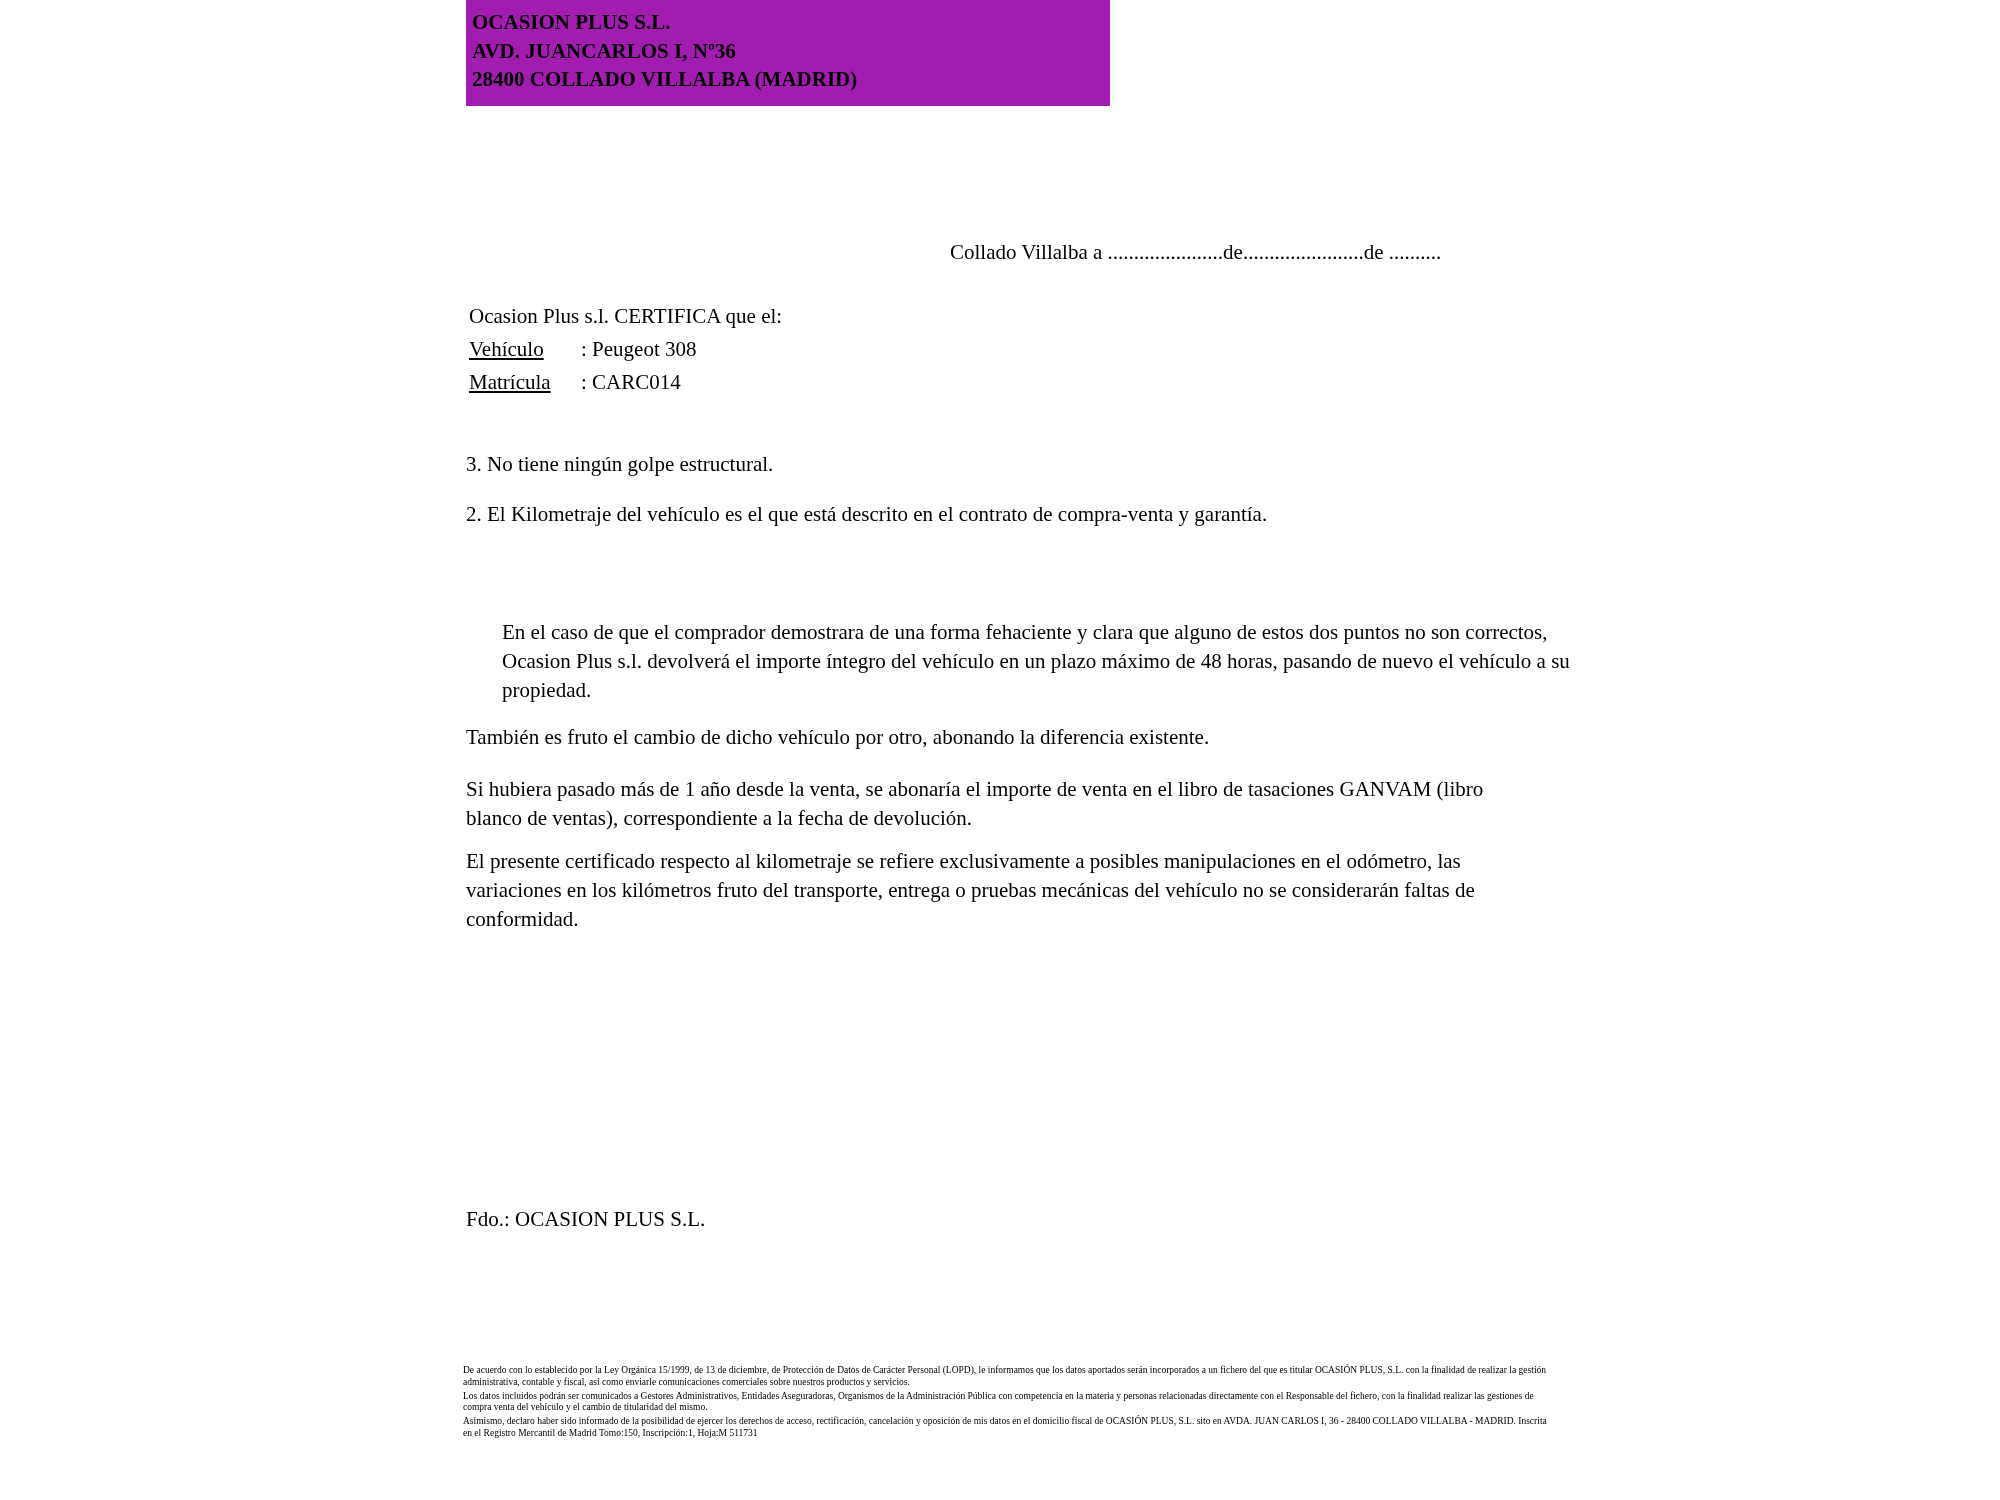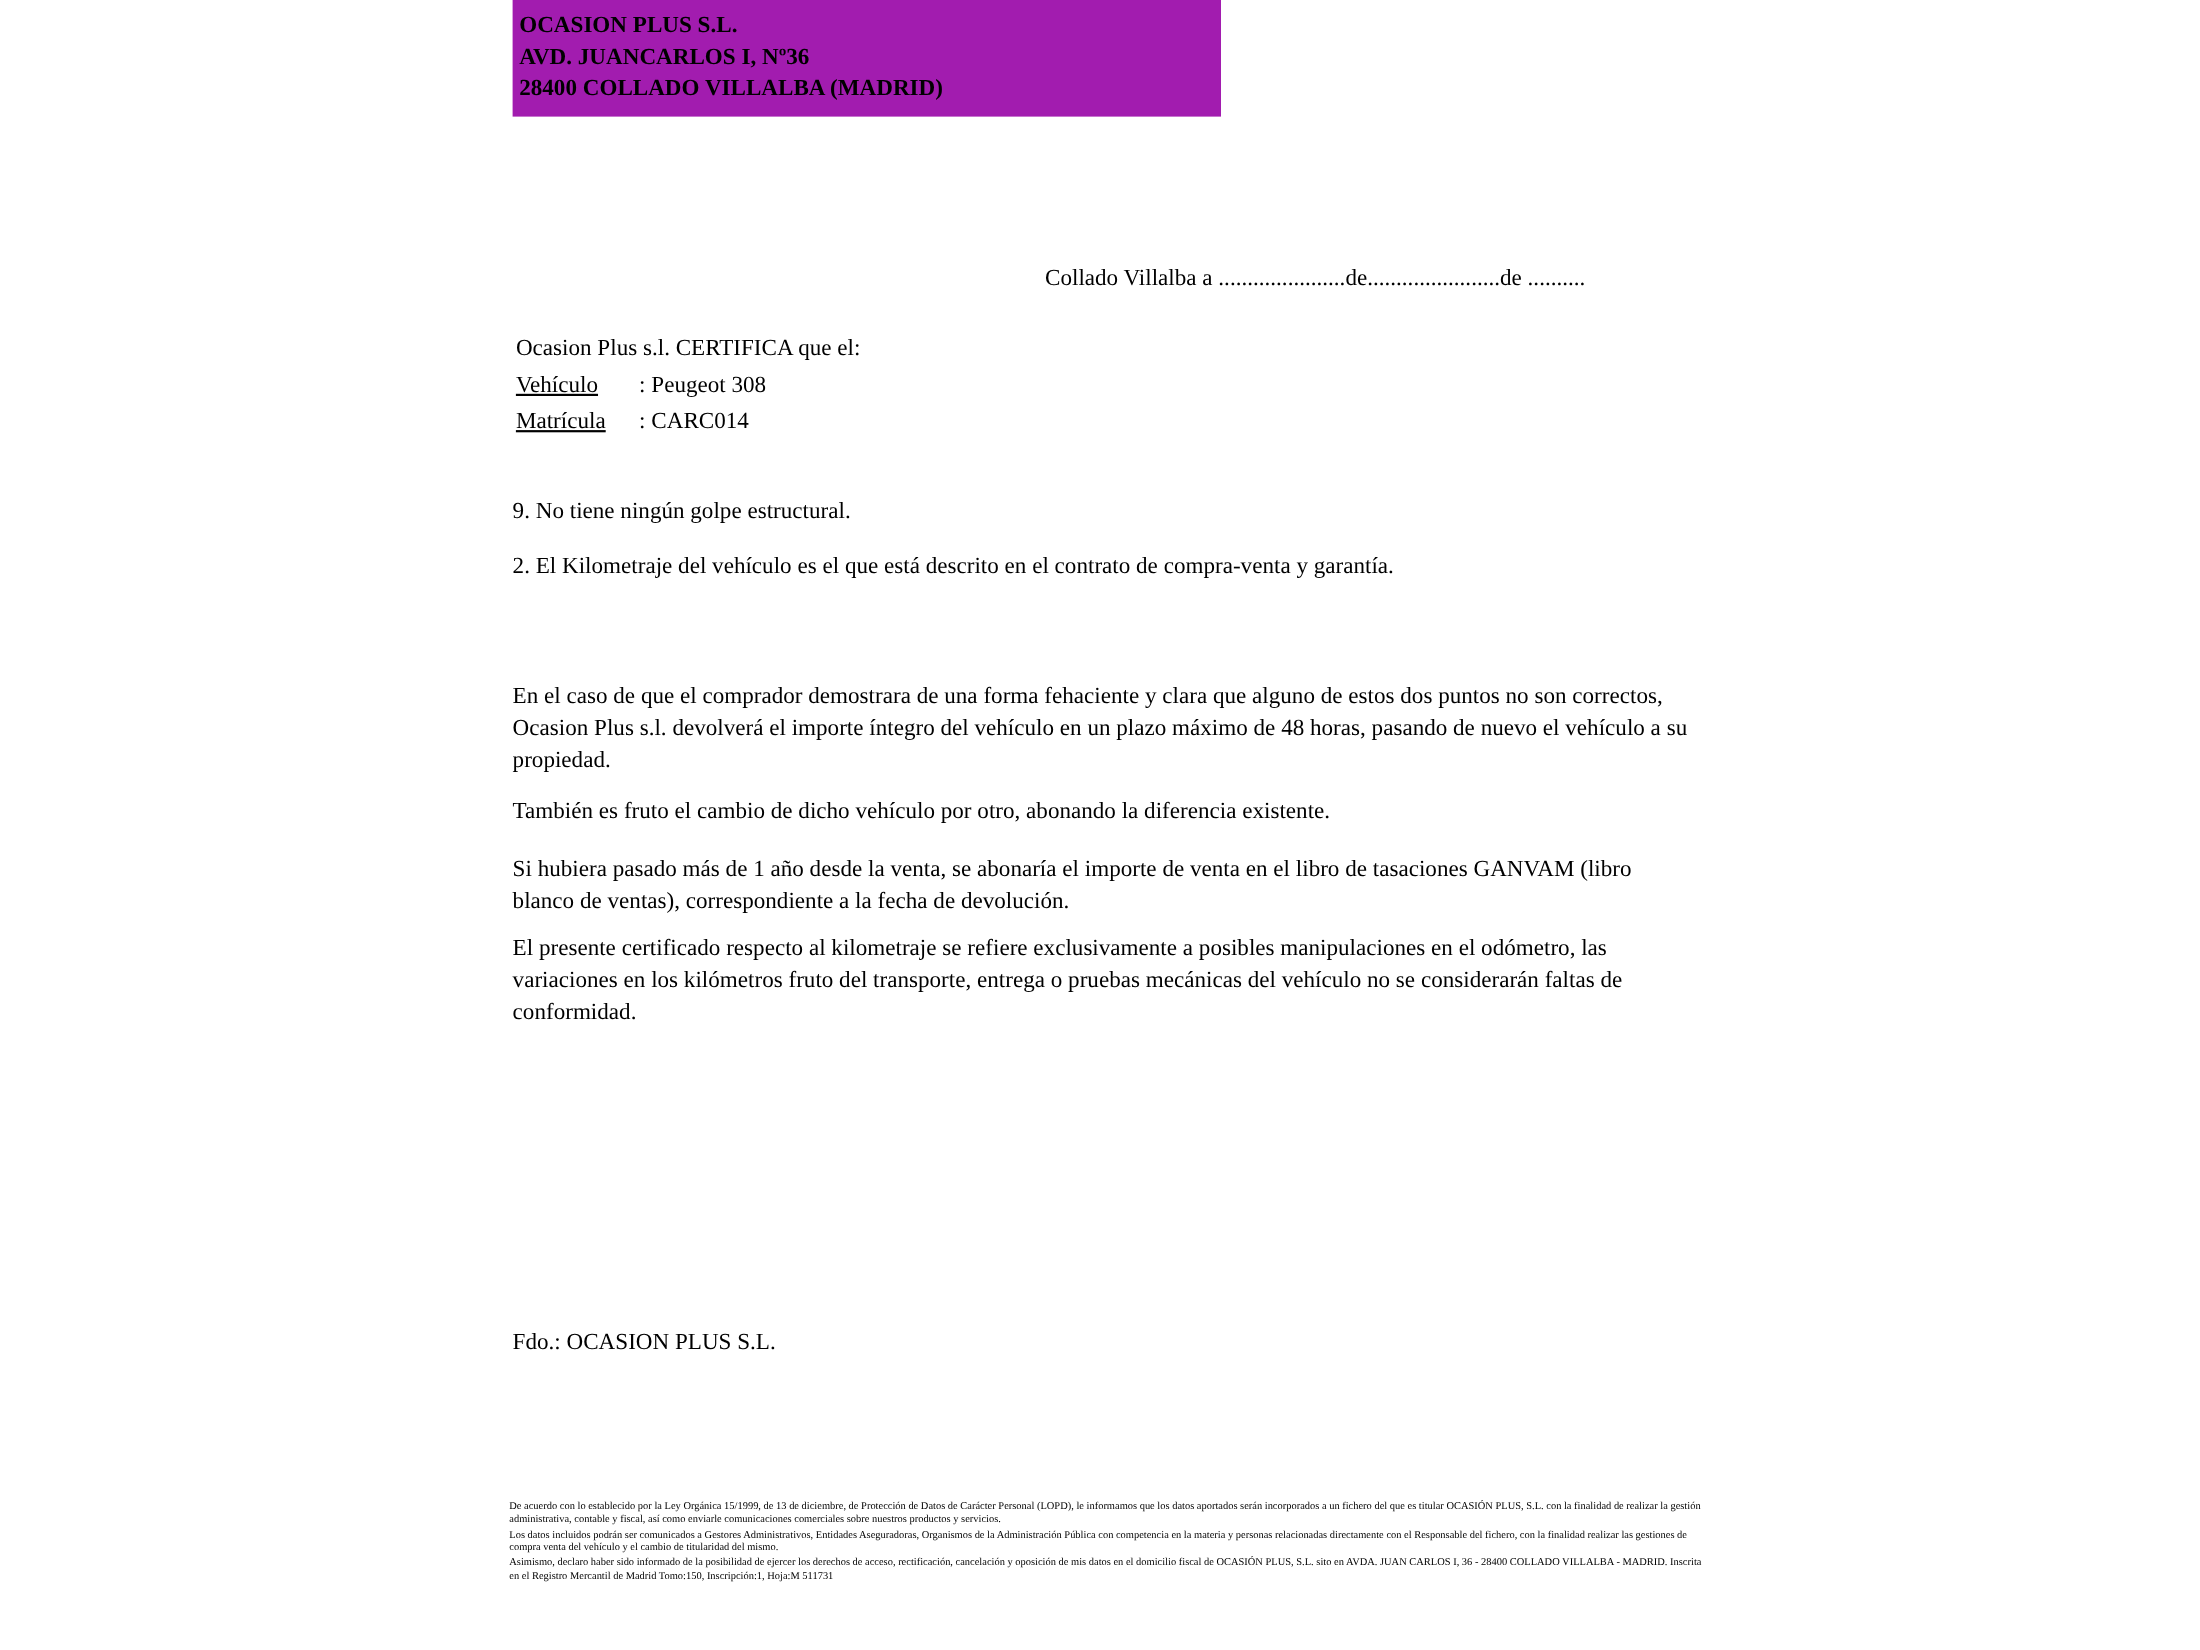--- a/index.html
+++ b/index.html
@@ -81,21 +81,21 @@
   .point-2 { top: 502px; }
 
   
   .para {
     position: absolute;
     left: 466px;
     width: 1075px;
     font-size: 21px;
     line-height: 29px;
   }
-  .para-1 { top: 618px; }
+  .para-1 { top: 618px; margin-left: 36px; }
   .para-2 { top: 723px; }
   .para-3 { top: 775px; }
   .para-4 { top: 847px; }
 
   
   .signature {
     position: absolute;
     left: 466px;
     top: 1207px;
     font-size: 21px;
@@ -131,21 +131,21 @@
   <div class="certify">
     <div class="row">Ocasion Plus s.l. CERTIFICA que el:</div>
     <div class="row">
       <span class="lbl">Vehículo</span><span>: Peugeot 308</span>
     </div>
     <div class="row">
       <span class="lbl">Matrícula</span><span>: CARC014</span>
     </div>
   </div>
 
-  <div class="point point-1">9. No tiene ningún golpe estructural.</div>
+  <div class="point point-1">3. No tiene ningún golpe estructural.</div>
   <div class="point point-2">2. El Kilometraje del vehículo es el que está descrito en el contrato de compra-venta y garantía.</div>
 
   <div class="para para-1">En el caso de que el comprador demostrara de una forma fehaciente y clara que alguno de estos dos puntos no son correctos, Ocasion Plus s.l. devolverá el importe íntegro del vehículo en un plazo máximo de 48 horas, pasando de nuevo el vehículo a su propiedad.</div>
   <div class="para para-2">También es fruto el cambio de dicho vehículo por otro, abonando la diferencia existente.</div>
   <div class="para para-3">Si hubiera pasado más de 1 año desde la venta, se abonaría el importe de venta en el libro de tasaciones GANVAM (libro blanco de ventas), correspondiente a la fecha de devolución.</div>
   <div class="para para-4">El presente certificado respecto al kilometraje se refiere exclusivamente a posibles manipulaciones en el odómetro, las variaciones en los kilómetros fruto del transporte, entrega o pruebas mecánicas del vehículo no se considerarán faltas de conformidad.</div>
 
   <div class="signature">Fdo.: OCASION PLUS S.L.</div>
 
   <div class="legal">

